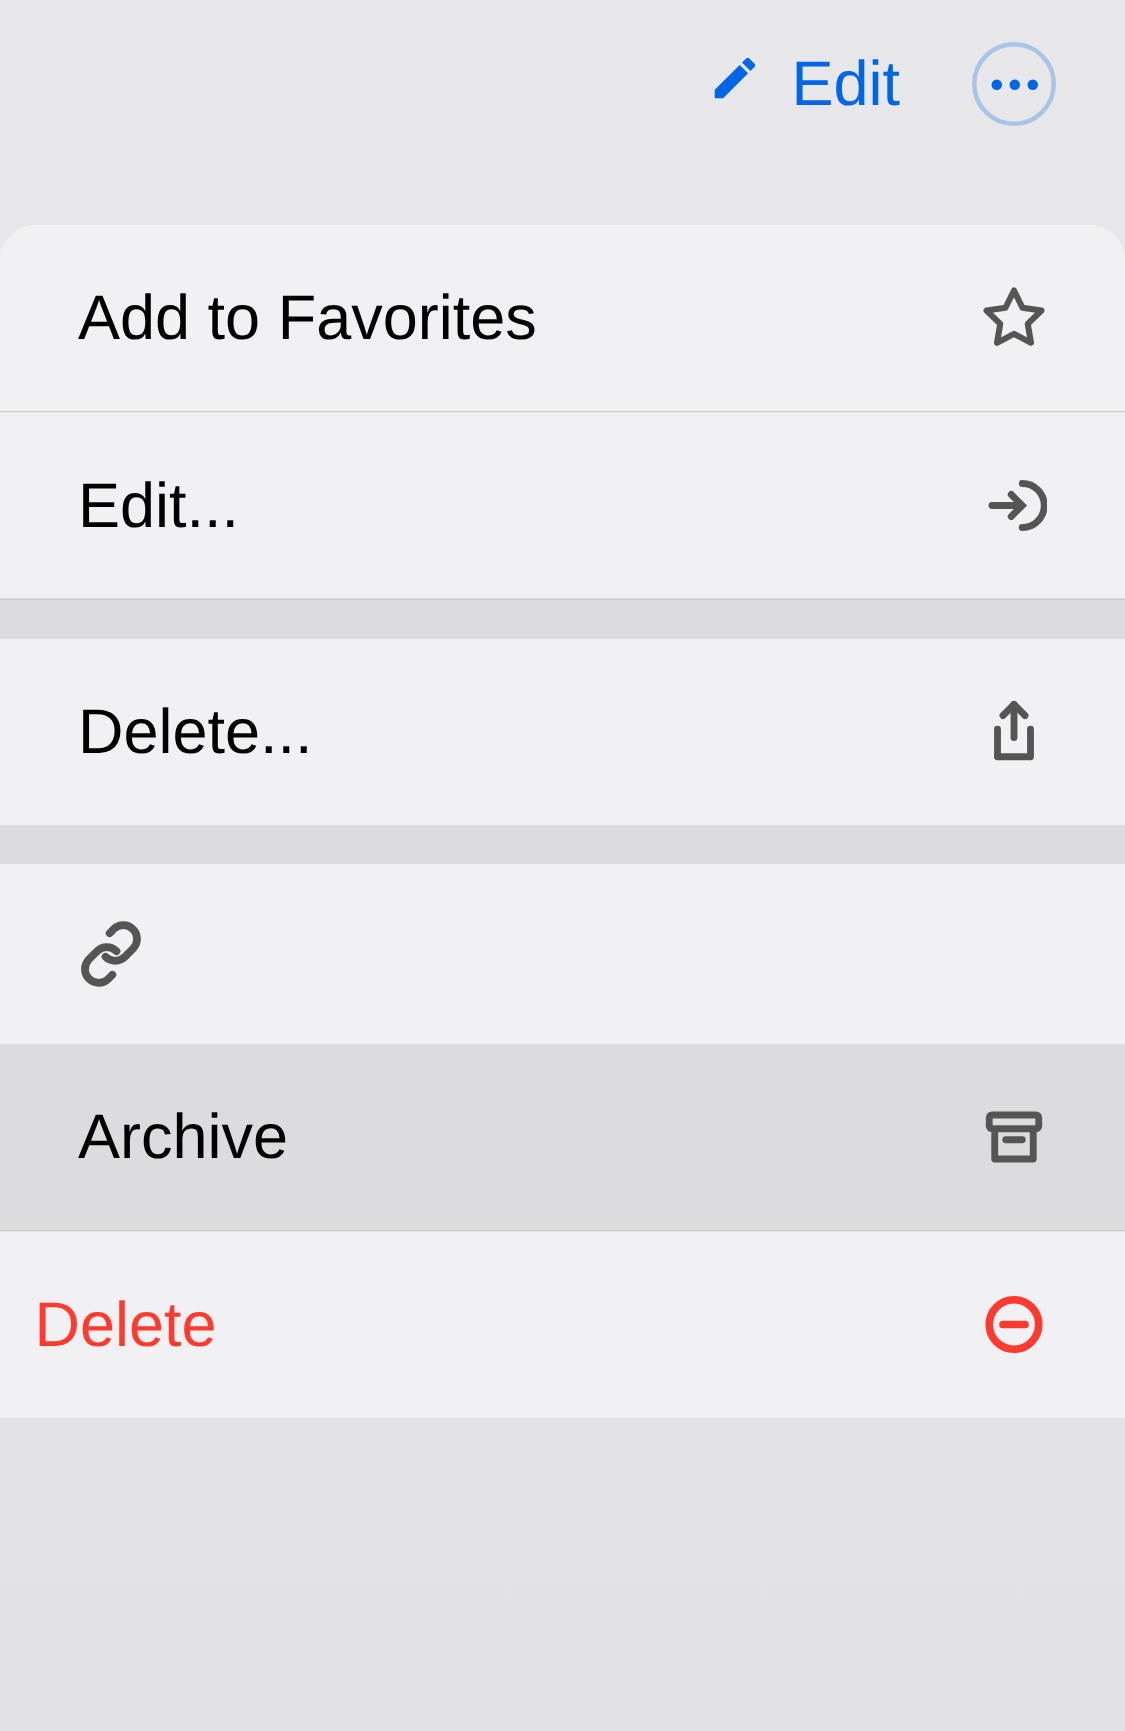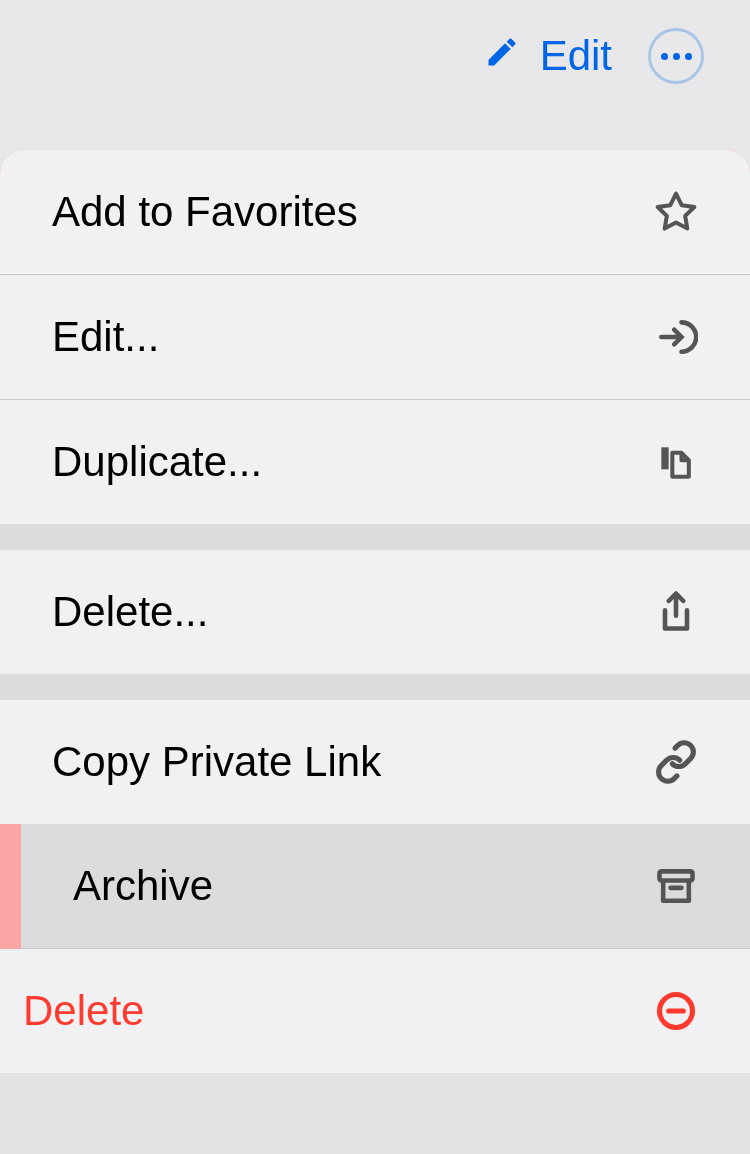--- a/index.html
+++ b/index.html
@@ -14,21 +14,21 @@
       background: linear-gradient(180deg, #e8e8ea 0%, #e2e2e4 100%);
       font-family: -apple-system, BlinkMacSystemFont, 'Segoe UI', sans-serif;
       overflow: hidden;
     }
     
     .header {
       display: flex;
       align-items: center;
       justify-content: flex-end;
       padding: 28px 46px 28px 0;
-      gap: 36px;
+      gap: 48px;
     }
     
     .edit-button {
       display: flex;
       align-items: center;
       gap: 20px;
       color: #0066e6;
       font-size: 42px;
       font-weight: 400;
       cursor: pointer;
@@ -57,21 +57,21 @@
     }
     
     .more-dots span {
       width: 7px;
       height: 7px;
       background: #0066e6;
       border-radius: 50%;
     }
     
     .menu {
-      background: #fca5a5;
+      background: #fef9c3;
       border-radius: 24px 24px 0 0;
       margin-top: 38px;
       overflow: hidden;
     }
     
     .menu-item {
       display: flex;
       align-items: center;
       justify-content: space-between;
       padding: 38px 52px;
@@ -80,21 +80,20 @@
       cursor: pointer;
       background: #f1f1f3;
     }
     
     .menu-item.with-divider {
       border-bottom: 1px solid #c8c8ca;
     }
     
     .menu-item.highlighted {
       background: #dcdcde;
-      margin-left: 21px;
     }
     
     .menu-item.destructive {
       color: #ff3b30;
       padding-left: 23px;
     }
     
     .menu-item.destructive .menu-icon svg {
       stroke: #ff3b30;
     }
@@ -151,48 +150,37 @@
     <span>Edit...</span>
     <span class="menu-icon">
       <svg viewBox="0 0 24 24" fill="none" stroke="#555555" stroke-width="2.5" stroke-linecap="round">
         <path d="M4 12 L14 12"></path>
         <path d="M11 8 L15 12 L11 16"></path>
         <path d="M15 4 A8 8 0 1 1 15 20"></path>
       </svg>
     </span>
   </div>
 
-  <div class="menu-item">
-    <span>Duplicate...</span>
-    <span class="menu-icon">
-      <svg viewBox="0 0 24 24" fill="none" stroke="#555555" stroke-width="2.2" stroke-linejoin="round">
-        <path d="M8 4 L8 16 L4 16 L4 4 Z" fill="#555555" stroke="none"></path>
-        <path d="M10 7 L15 7 L19 11 L19 20 L10 20 Z"></path>
-        <path d="M15 7 L15 11 L19 11"></path>
-      </svg>
-    </span>
-  </div>
 
   <div class="section-gap"></div>
 
   <div class="menu-item">
     <span>Delete...</span>
     <span class="menu-icon">
       <svg viewBox="0 0 24 24" fill="none" stroke="#555555" stroke-width="2.5" stroke-linecap="round" stroke-linejoin="round">
         <path d="M12 2 L12 14"></path>
         <path d="M8 6 L12 2 L16 6"></path>
         <path d="M6 11 L6 21 L18 21 L18 11"></path>
       </svg>
     </span>
   </div>
 
   <div class="section-gap"></div>
 
   <div class="menu-item">
-    <span>Copy Private Link</span>
     <span class="menu-icon">
       <svg viewBox="0 0 24 24" fill="none" stroke="#555555" stroke-width="2.8" stroke-linecap="round">
         <path d="M10 13a5 5 0 0 0 7.07 0l3-3a5 5 0 0 0-7.07-7.07l-1.5 1.5"></path>
         <path d="M14 11a5 5 0 0 0-7.07 0l-3 3a5 5 0 0 0 7.07 7.07l1.5-1.5"></path>
       </svg>
     </span>
   </div>
 
   <div class="menu-item with-divider highlighted">
     <span>Archive</span>

